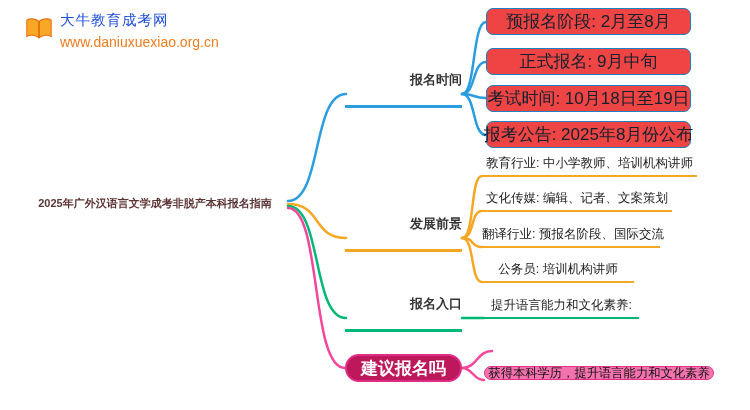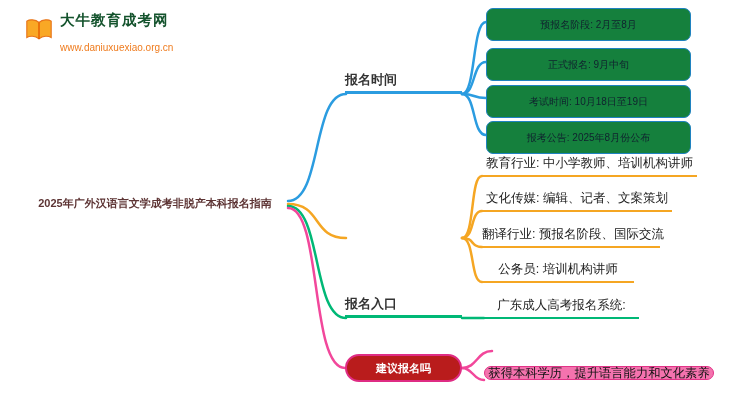--- a/index.html
+++ b/index.html
@@ -4,38 +4,38 @@
 <style>
   *{box-sizing:border-box;margin:0;padding:0}
   html,body{width:750px;height:410px}
   body{font-family:"Liberation Sans","DejaVu Sans",sans-serif;background:#ffffff}
   .canvas{position:relative;width:750px;height:410px;background:#ffffff;overflow:hidden}
   svg.links{position:absolute;left:0;top:0;width:750px;height:410px}
   svg.links path{fill:none;stroke-width:2.5;stroke-linecap:round}
 
   .logo{position:absolute;left:24px;top:11px;display:flex;align-items:center;gap:6px}
   .logo-text{display:flex;flex-direction:column}
-  .logo-title{font-size:14.5px;font-weight:bold;color:#14532d;letter-spacing:1px;white-space:nowrap}
-  .logo-url{font-size:10px;color:#ef7c1f;margin-top:12px;white-space:nowrap}
+  .logo-title{font-size:14.5px;font-weight:normal;color:#1d4ed8;letter-spacing:1px;white-space:nowrap}
+  .logo-url{font-size:14px;color:#ef7c1f;margin-top:4px;white-space:nowrap}
 
   .central{position:absolute;left:22px;top:196px;width:266px;text-align:center;
            font-size:11px;font-weight:bold;color:#5d3434;white-space:nowrap}
 
-  .blabel{position:absolute;left:345px;width:117px;text-align:left;font-size:13px;
-          font-weight:600;color:#333;padding-bottom:2px;white-space:nowrap}
+  .blabel{position:absolute;left:345px;width:117px;text-align:right;font-size:13px;
+          font-weight:600;color:#333;padding-bottom:16px;white-space:nowrap}
   .b1{top:71px;border-bottom:3px solid #2b9ce0}
   .b2{top:215px;border-bottom:3px solid #f5a623}
   .b3{top:295px;border-bottom:3px solid #00b876}
-  .b4{position:absolute;left:345px;top:354px;width:117px;height:28px;background:#b91c1c;
-      border:2px solid #df2c84;border-radius:14px;color:#fff;font-weight:bold;font-size:11px;
+  .b4{position:absolute;left:345px;top:354px;width:117px;height:28px;background:#be185d;
+      border:2px solid #df2c84;border-radius:14px;color:#fff;font-weight:bold;font-size:17px;
       display:flex;align-items:center;justify-content:center;white-space:nowrap}
 
-  .box-blue{position:absolute;left:486px;width:205px;height:33px;background:#15803d;
+  .box-blue{position:absolute;left:486px;width:205px;height:27px;background:#ef4444;
             border:1.5px solid #1f82c0;border-radius:7px;display:flex;align-items:center;
-            justify-content:center;font-size:10px;color:#10212e;white-space:nowrap}
+            justify-content:center;font-size:17px;color:#10212e;white-space:nowrap}
   .bb1{top:8px}.bb2{top:48px}.bb3{top:85px}.bb4{top:121px}
 
   .uline{position:absolute;text-align:center;font-size:12.5px;color:#222;
          padding-bottom:3px;border-bottom:2px solid;white-space:nowrap}
   .u-orange{border-color:#f5a623}
   .u-green{border-color:#00b876}
   .u-pink{border-color:#f2479b}
   .o1{left:482px;top:155px;width:215px}
   .o2{left:482px;top:190px;width:190px}
   .o3{left:482px;top:226px;width:178px}
@@ -87,24 +87,25 @@
   </div>
 
   <div class="central">2025年广外汉语言文学成考非脱产本科报名指南</div>
 
   <div class="blabel b1">报名时间</div>
   <div class="box-blue bb1">预报名阶段: 2月至8月</div>
   <div class="box-blue bb2">正式报名: 9月中旬</div>
   <div class="box-blue bb3">考试时间: 10月18日至19日</div>
   <div class="box-blue bb4">报考公告: 2025年8月份公布</div>
 
+  <div class="blabel b2">发展前景</div>
   <div class="uline u-orange o1">教育行业: 中小学教师、培训机构讲师</div>
   <div class="uline u-orange o2">文化传媒: 编辑、记者、文案策划</div>
   <div class="uline u-orange o3">翻译行业: 预报名阶段、国际交流</div>
   <div class="uline u-orange o4">公务员: 培训机构讲师</div>
 
   <div class="blabel b3">报名入口</div>
-  <div class="uline u-green g1">广东成人高考报名系统:</div>
+  <div class="uline u-green g1">提升语言能力和文化素养:</div>
 
   <div class="b4">建议报名吗</div>
   <div class="box-pink">获得本科学历，提升语言能力和文化素养</div>
 
 </div>
 
 </body></html>

